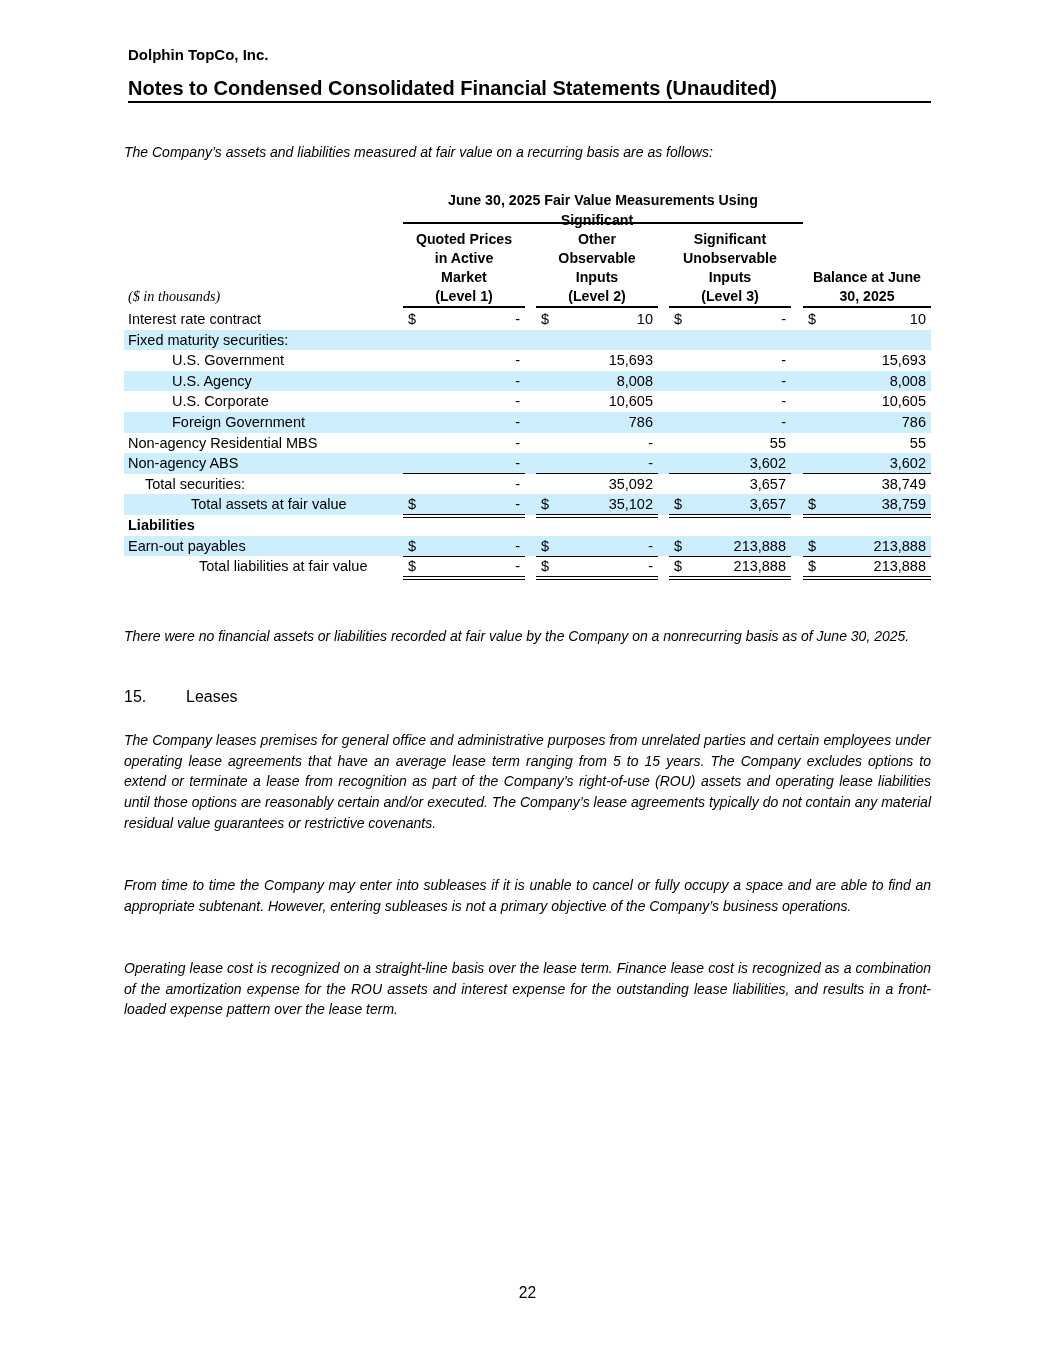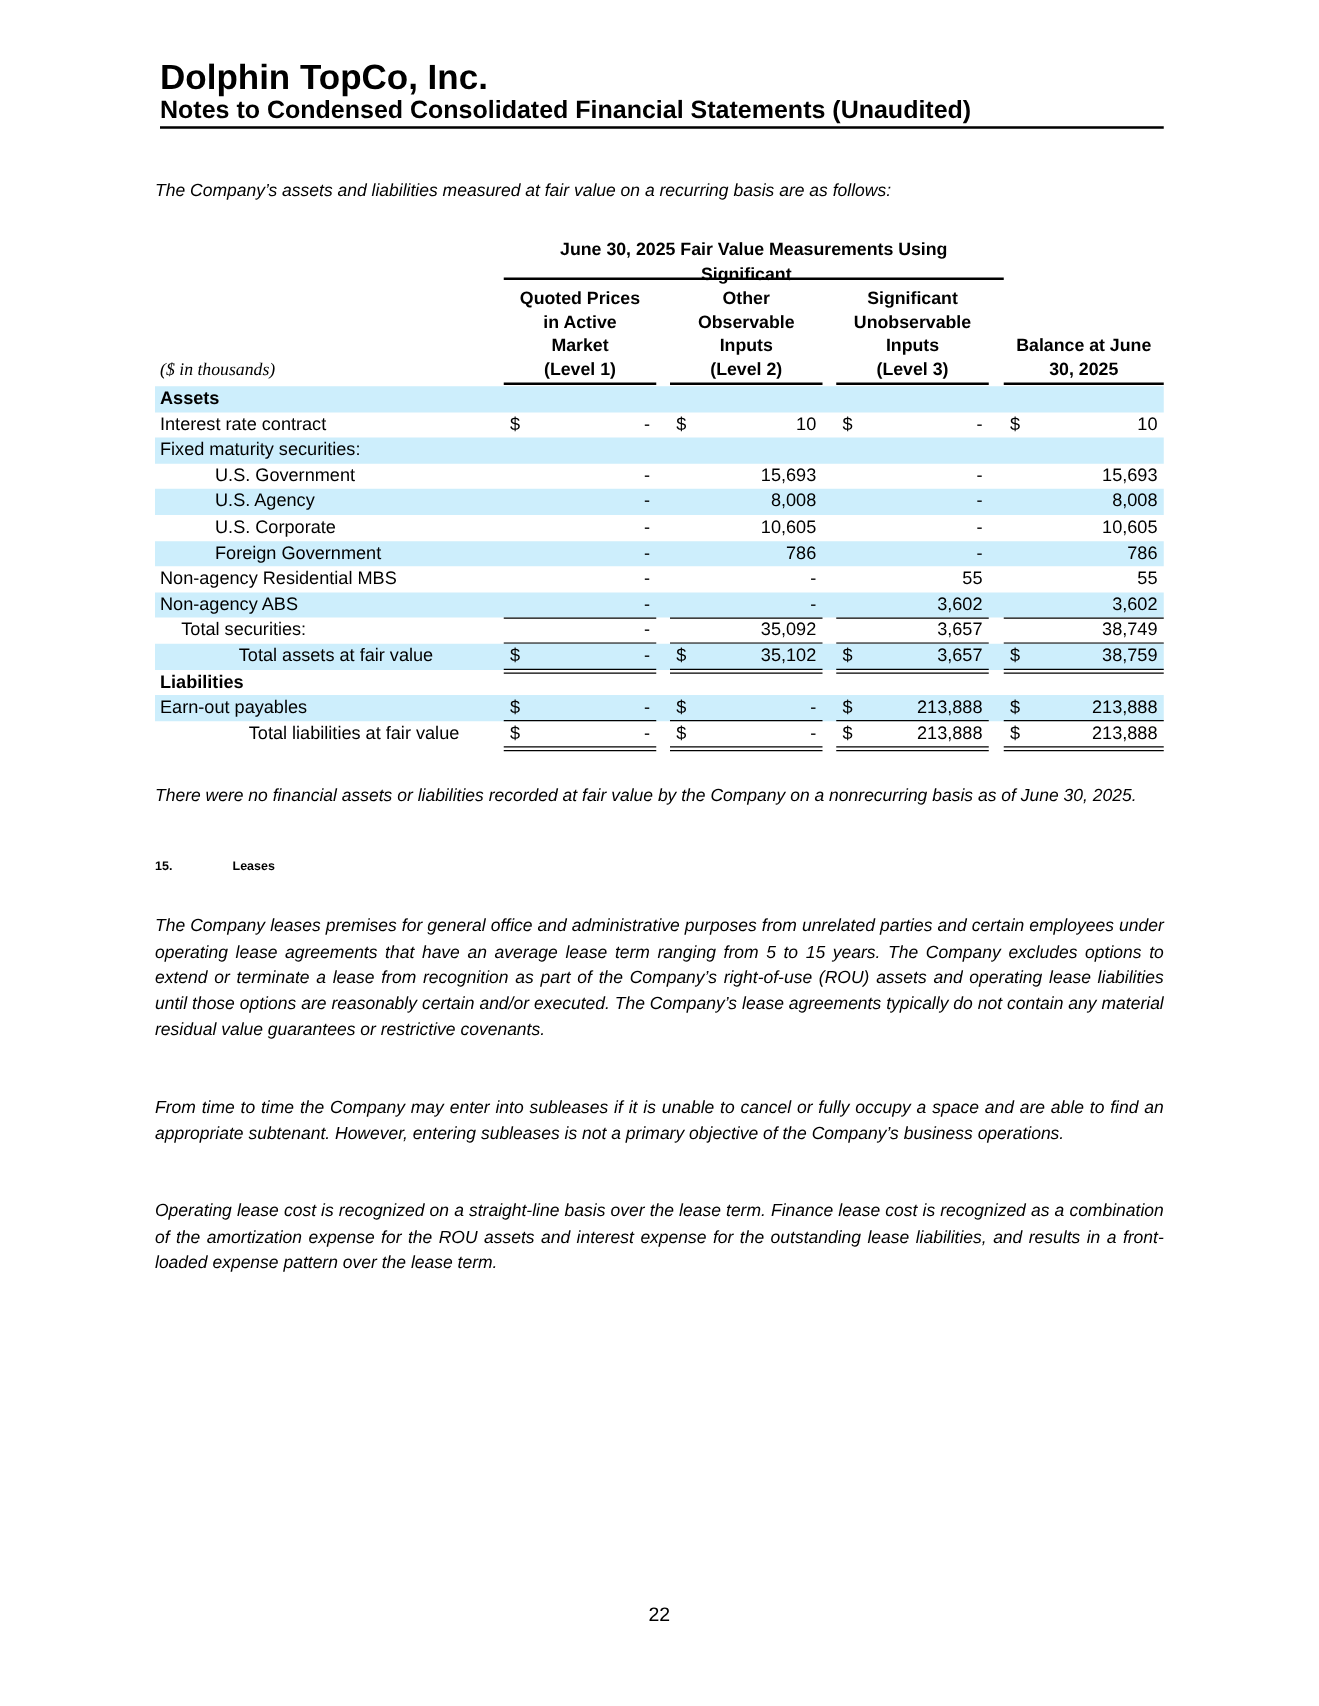--- a/index.html
+++ b/index.html
@@ -3,34 +3,34 @@
 <meta charset="utf-8">
 <style>
   html, body { margin: 0; padding: 0; background: #ffffff; }
   body {
     width: 1055px; height: 1365px; position: relative; overflow: hidden;
     font-family: "Liberation Sans", sans-serif; color: #000;
   }
   .page { position: absolute; left: 124px; top: 0; width: 807px; }
   .company {
     position: absolute; top: 46px; left: 4px;
-    font-size: 28px; font-weight: bold; letter-spacing: 0;
+    font-size: 15px; font-weight: bold; letter-spacing: 0;
   }
   .subtitle {
     position: absolute; top: 77px; left: 4px; width: 803px;
     font-size: 20px; font-weight: bold;
     border-bottom: 2px solid #000; padding-bottom: 1px;
   }
   .para {
     position: absolute; left: 0; width: 807px;
     font-size: 14px; line-height: 20.7px; text-align: justify; font-style: italic;
   }
   .intro { top: 142px; }
   .p-nonrec { top: 626px; }
-  .section-head { position: absolute; top: 688px; left: 0; font-size: 10px; font-weight: bold; }
+  .section-head { position: absolute; top: 688px; left: 0; font-size: 16px; font-weight: normal; }
   .section-head .num { display: inline-block; width: 62px; }
   .p-lease1 { top: 730px; }
   .p-lease2 { top: 875px; }
   .p-lease3 { top: 958px; }
   .pagenum { position: absolute; top: 1284px; left: 0; width: 807px; text-align: center; font-size: 15.6px; }
 
   
   .fv-table { position: absolute; left: 0; top: 190px; width: 807px; font-size: 14.5px; }
   .group-head {
     position: absolute; left: 279px; width: 400px; top: 2px;
@@ -95,23 +95,20 @@
 Unobservable
 Inputs
 (Level 3)</span>
       </div>
     <div class="col-head c4" style="width:128px">
         <span style="white-space:pre-line">Balance at June
 30, 2025</span>
       </div>
 
     <div class="rows" id="rows">
-        <div class="row shade" style="--shade: #cdeefc;">
-          <div class="cell label bold">Assets</div>
-        </div>
         <div class="row">
           <div class="cell label ">Interest rate contract</div>
           <div class="cell num-cell c1">
             <span class="dollar">$</span>
             <span class="val">-</span>
           </div>
           <div class="cell num-cell c2">
             <span class="dollar">$</span>
             <span class="val">10</span>
           </div>

